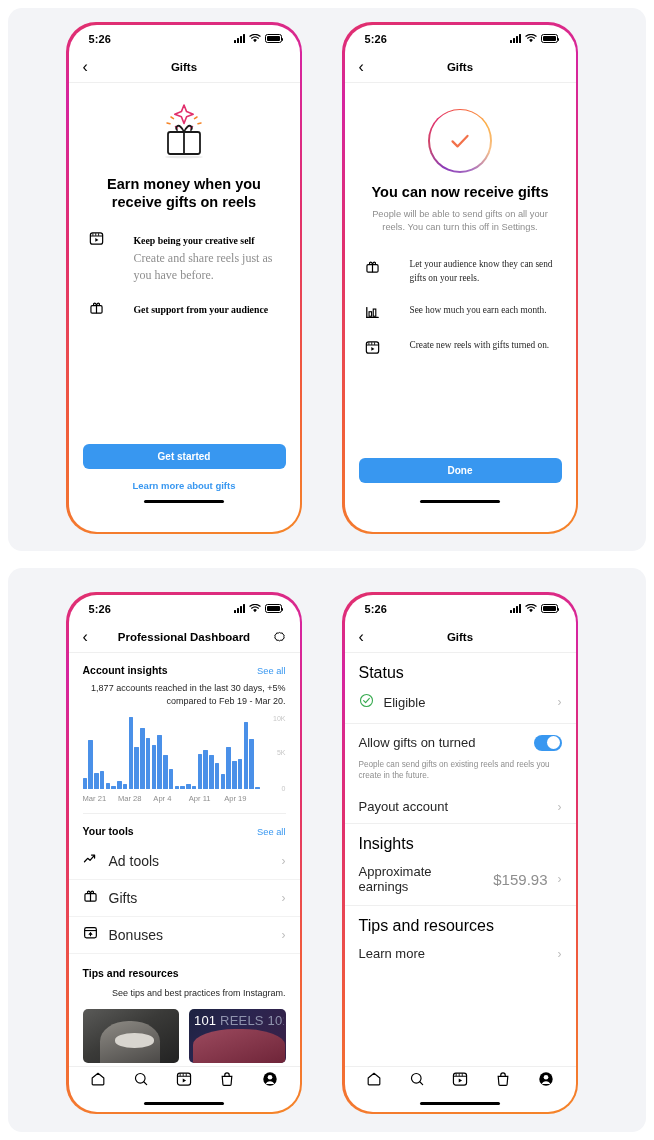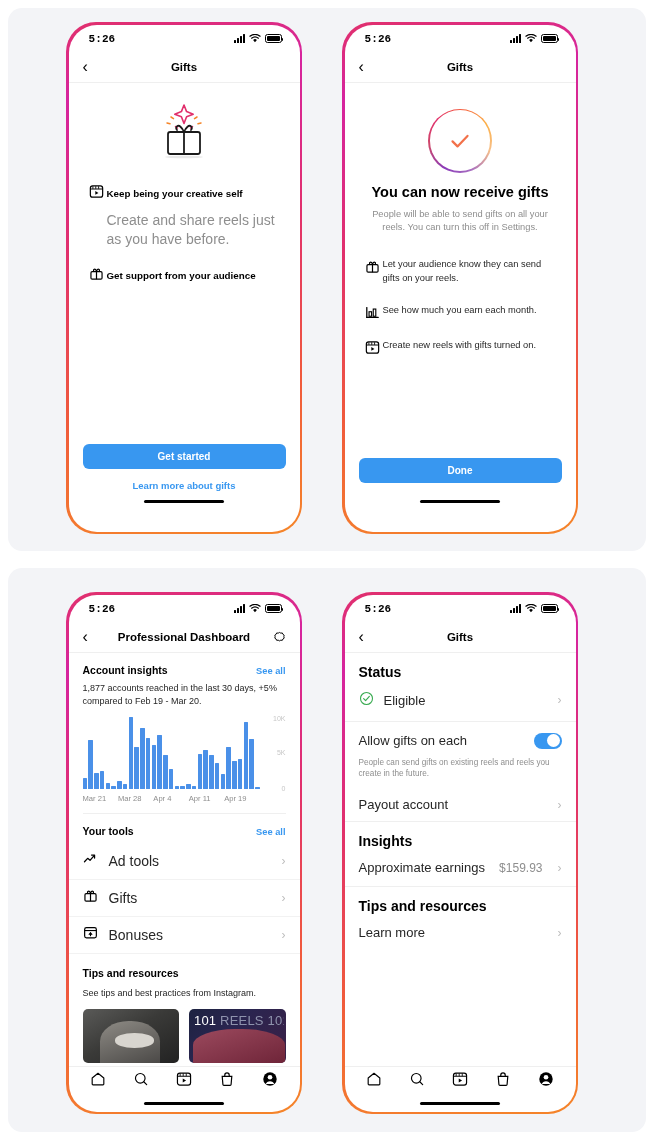--- a/index.html
+++ b/index.html
@@ -37,21 +37,21 @@
   .ph2 { left: 342px; top: 22px;  width: 236px; height: 512px; }
   .ph3 { left: 66px;  top: 592px; width: 236px; height: 522px; }
   .ph4 { left: 342px; top: 592px; width: 236px; height: 522px; }
 
   
   .statusbar {
     height: 28px; flex: 0 0 28px;
     display: flex; align-items: center; justify-content: space-between;
     padding: 0 18px 0 20px;
   }
-  .st-time { font-size: 11px; font-weight: 600; color: #000; letter-spacing: .1px; font-family: Liberation Mono, monospace; }
+  .st-time { font-size: 11px; font-weight: 600; color: #000; letter-spacing: .1px; }
   .st-icons { display: flex; align-items: center; gap: 4px; }
   .sig { display: flex; align-items: flex-end; gap: 1px; height: 9px; }
   .sig i { width: 2px; background: #000; border-radius: .5px; display: block; }
   .sig i:nth-child(1){height:3px;} .sig i:nth-child(2){height:5px;}
   .sig i:nth-child(3){height:7px;} .sig i:nth-child(4){height:9px;}
   .batt { width: 17px; height: 9px; border: 1px solid #000; border-radius: 2.5px; padding: 1px; position: relative; }
   .batt::after { content:""; position:absolute; right:-2.5px; top:2.5px; width:1.5px; height:3px; background:#000; border-radius:0 1px 1px 0; }
   .batt i { display: block; height: 100%; width: 100%; background: #000; border-radius: 1px; }
 
   
@@ -77,46 +77,46 @@
     font-size: 14.5px; font-weight: 700; color: #000;
     line-height: 1.28; padding: 0 16px; margin-top: 10px;
   }
   .hero-sub {
     font-size: 9.3px; color: #8e8e8e; line-height: 1.42;
     padding: 0 20px; margin-top: 7px;
   }
 
   
   .features { padding: 18px 20px 0; }
-  .feat { display: flex; gap: 2px; margin-bottom: 15px; }
+  .feat { display: flex; gap: 29px; margin-bottom: 15px; font-family: Liberation Serif, serif; }
   .feat-ico { flex: 0 0 16px; padding-top: 1px; }
   .feat-h { font-size: 9.8px; font-weight: 700; color: #000; line-height: 1.3; }
-  .feat-p { font-size: 14px; color: #8e8e8e; line-height: 1.42; margin-top: 10px; }
+  .feat-p { font-size: 12px; color: #8e8e8e; line-height: 1.42; margin-top: 2px; }
   .feat-plain { font-size: 9.3px; color: #262626; line-height: 1.42; }
 
   
   .btn-area { margin-top: auto; padding: 0 14px 22px; }
   .btn-primary {
     background: #3897f0; color: #fff; border: none;
     width: 100%; height: 25px; border-radius: 6px;
     font-size: 10px; font-weight: 600; font-family: inherit; cursor: pointer;
   }
   .btn-link {
     display: block; width: 100%; text-align: center;
     color: #3897f0; font-size: 9.5px; font-weight: 600;
     background: none; border: none; margin-top: 11px; font-family: inherit; cursor: pointer;
   }
   .home-ind { width: 80px; height: 3px; background: #000; border-radius: 2px; margin: 9px auto 7px; }
 
   
   .sec { padding: 11px 14px 0; }
   .sec-head { display: flex; align-items: baseline; justify-content: space-between; }
   .sec-title { font-size: 10.5px; font-weight: 700; color: #000; text-align: right; }
-  .see-all { font-size: 9.3px; color: #3897f0; font-weight: 700; cursor: pointer; }
-  .sec-desc { font-size: 9px; color: #262626; line-height: 1.45; margin-top: 6px; }
+  .see-all { font-size: 9.3px; color: #3897f0; font-weight: 400; cursor: pointer; }
+  .sec-desc { font-size: 9px; color: #262626; line-height: 1.45; margin-top: 6px; text-align: right; }
   .divider { height: 1px; background: #efefef; margin: 10px 0 0; }
 
   
   .chart-wrap { padding: 9px 14px 0; }
   .chart-box { position: relative; height: 72px; }
   .bars { position: absolute; left: 0; right: 26px; bottom: 0; top: 0; display: flex; align-items: flex-end; gap: 1.1px; }
   .bar { flex: 1 1 0; background: #4a90e8; border-radius: .5px; min-height: 1.5px; }
   .ylab { position: absolute; right: 0; font-size: 7px; color: #c7c7c7; }
   .xaxis { display: flex; margin-top: 5px; padding-right: 26px; }
   .xlab { font-size: 7.6px; color: #8e8e8e; flex: 1 1 0; text-align: left; }
@@ -143,27 +143,27 @@
   }
   .thumb-txt .dim { color: #8f93ad; }
 
   
   .tabbar {
     flex: 0 0 30px; display: flex; align-items: center; justify-content: space-around;
     border-top: 1px solid #efefef; padding: 0 8px;
   }
 
   
-  .s4-head { font-size: 14px; font-weight: 700; color: #000; padding: 11px 14px 0; }
+  .s4-head { font-size: 16px; font-weight: 400; color: #000; padding: 11px 14px 0; }
   .s4-row {
     display: flex; align-items: center; gap: 10px;
     padding: 9px 14px; cursor: pointer;
   }
   .s4-label { font-size: 13px; color: #262626; flex: 1; }
-  .s4-value { font-size: 12px; color: #8e8e8e; margin-right: 5px; }
+  .s4-value { font-size: 15px; color: #8e8e8e; }
   .s4-note { font-size: 8.2px; color: #8e8e8e; line-height: 1.45; padding: 0 14px 8px; }
   .s4-sep { height: 1px; background: #efefef; }
   .toggle { width: 28px; height: 16px; border-radius: 9px; background: #3897f0; position: relative; cursor: pointer; }
   .toggle i { position: absolute; right: 1.5px; top: 1.5px; width: 13px; height: 13px; border-radius: 50%; background: #fff; }
 
   
   .check-circle {
     width: 64px; height: 64px; border-radius: 50%; margin: 0 auto;
     background: conic-gradient(from 210deg,#8a3ab9,#cd486b,#e1306c,#f56040,#fcaf45,#f7c08a,#a86fc0,#8a3ab9);
     padding: 1.6px;
@@ -208,20 +208,21 @@
     <div class="hero">
       <svg width="74" height="60" viewBox="0 0 74 60">
         <path d="M37 4 l2.6 6.6 6.6 2.6 -6.6 2.6 L37 22.4 34.4 15.8 27.8 13.2 34.4 10.6z" fill="none" stroke="#e1306c" stroke-width="1.6" stroke-linejoin="round"></path>
         <path d="M24 16 l2.5 1.6M20 22 l3 .8M50 16 l-2.5 1.6M54 22 l-3 .8" stroke="#f58529" stroke-width="1.5" stroke-linecap="round"></path>
         <path d="M28.5 25.5 l2 1.5M45.5 25.5 l-2 1.5" stroke="#e1306c" stroke-width="1.5" stroke-linecap="round"></path>
         <path d="M30 29c-2.5-3 1-5.5 3.5-3.3 1.6 1.4 2.8 3.6 3.5 5.3M44 29c2.5-3-1-5.5-3.5-3.3-1.6 1.4-2.8 3.6-3.5 5.3" fill="none" stroke="#1a1a1a" stroke-width="1.8" stroke-linecap="round"></path>
         <rect x="21" y="31" width="32" height="22" rx="2.2" fill="none" stroke="#1a1a1a" stroke-width="1.8"></rect>
         <path d="M37 31v22" stroke="#1a1a1a" stroke-width="1.8"></path>
         <ellipse cx="37" cy="56" rx="19" ry="1.3" fill="#e8e8e8"></ellipse>
       </svg>
+      <div class="hero-title">Earn money when you receive gifts on reels</div>
     </div>
 
     <div class="features">
       <div class="feat">
         <span class="feat-ico">
           <svg width="15" height="15" viewBox="0 0 20 20">
                 <rect x="1.8" y="2.6" width="16.4" height="15" rx="3" fill="none" stroke="#000" stroke-width="1.6"></rect>
                 <path d="M1.8 6.6h16.4" stroke="#000" stroke-width="1.4"></path>
                 <path d="M5.2 3v3.4M9 3v3.4M12.8 3v3.4" stroke="#000" stroke-width="1.2"></path>
                 <path d="M8.4 9.4l4.2 2.5-4.2 2.5z" fill="#000"></path>
@@ -549,21 +550,21 @@
               <circle cx="10" cy="10" r="8" fill="none" stroke="#3aab52" stroke-width="1.5"></circle>
               <path d="M6.2 10.2l2.6 2.6 5-5.6" fill="none" stroke="#3aab52" stroke-width="1.6" stroke-linecap="round" stroke-linejoin="round"></path>
             </svg>
       </span>
       <span class="s4-label">Eligible</span>
       <span class="chev">›</span>
     </div>
     <div class="s4-sep"></div>
 
     <div class="s4-row" style="padding-top:11px;padding-bottom:8px;">
-      <span class="s4-label">Allow gifts on each</span>
+      <span class="s4-label">Allow gifts on turned</span>
       <span class="toggle">
             <i></i>
           </span>
     </div>
     <div class="s4-note">People can send gifts on existing reels and reels you create in the future.</div>
     <div class="s4-row">
       <span class="s4-label">Payout account</span>
       <span class="chev">›</span>
     </div>
     <div class="s4-sep"></div>

